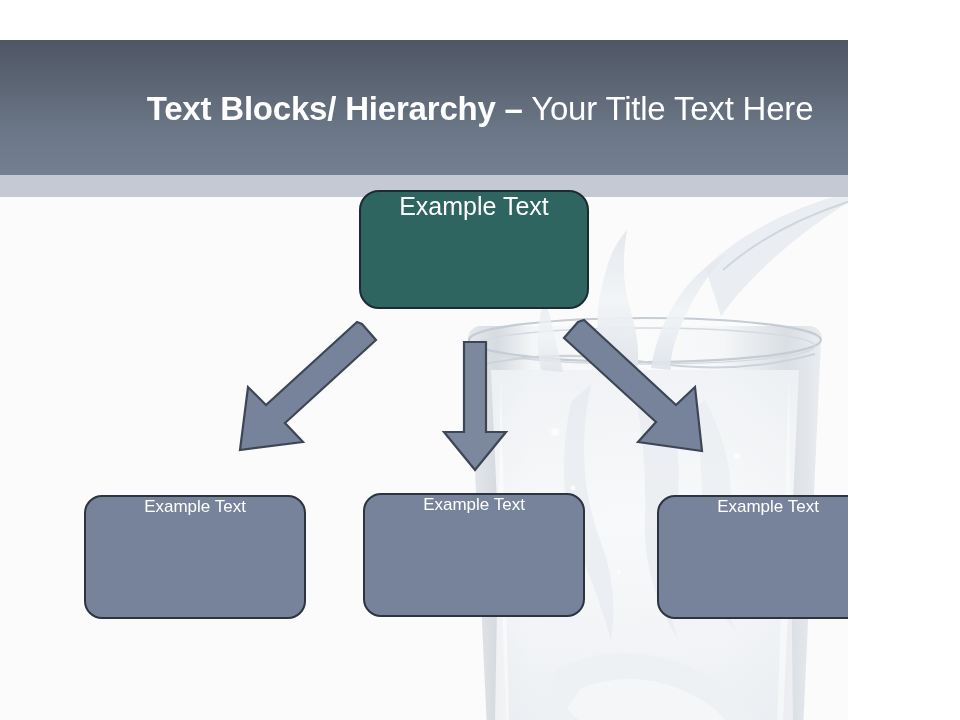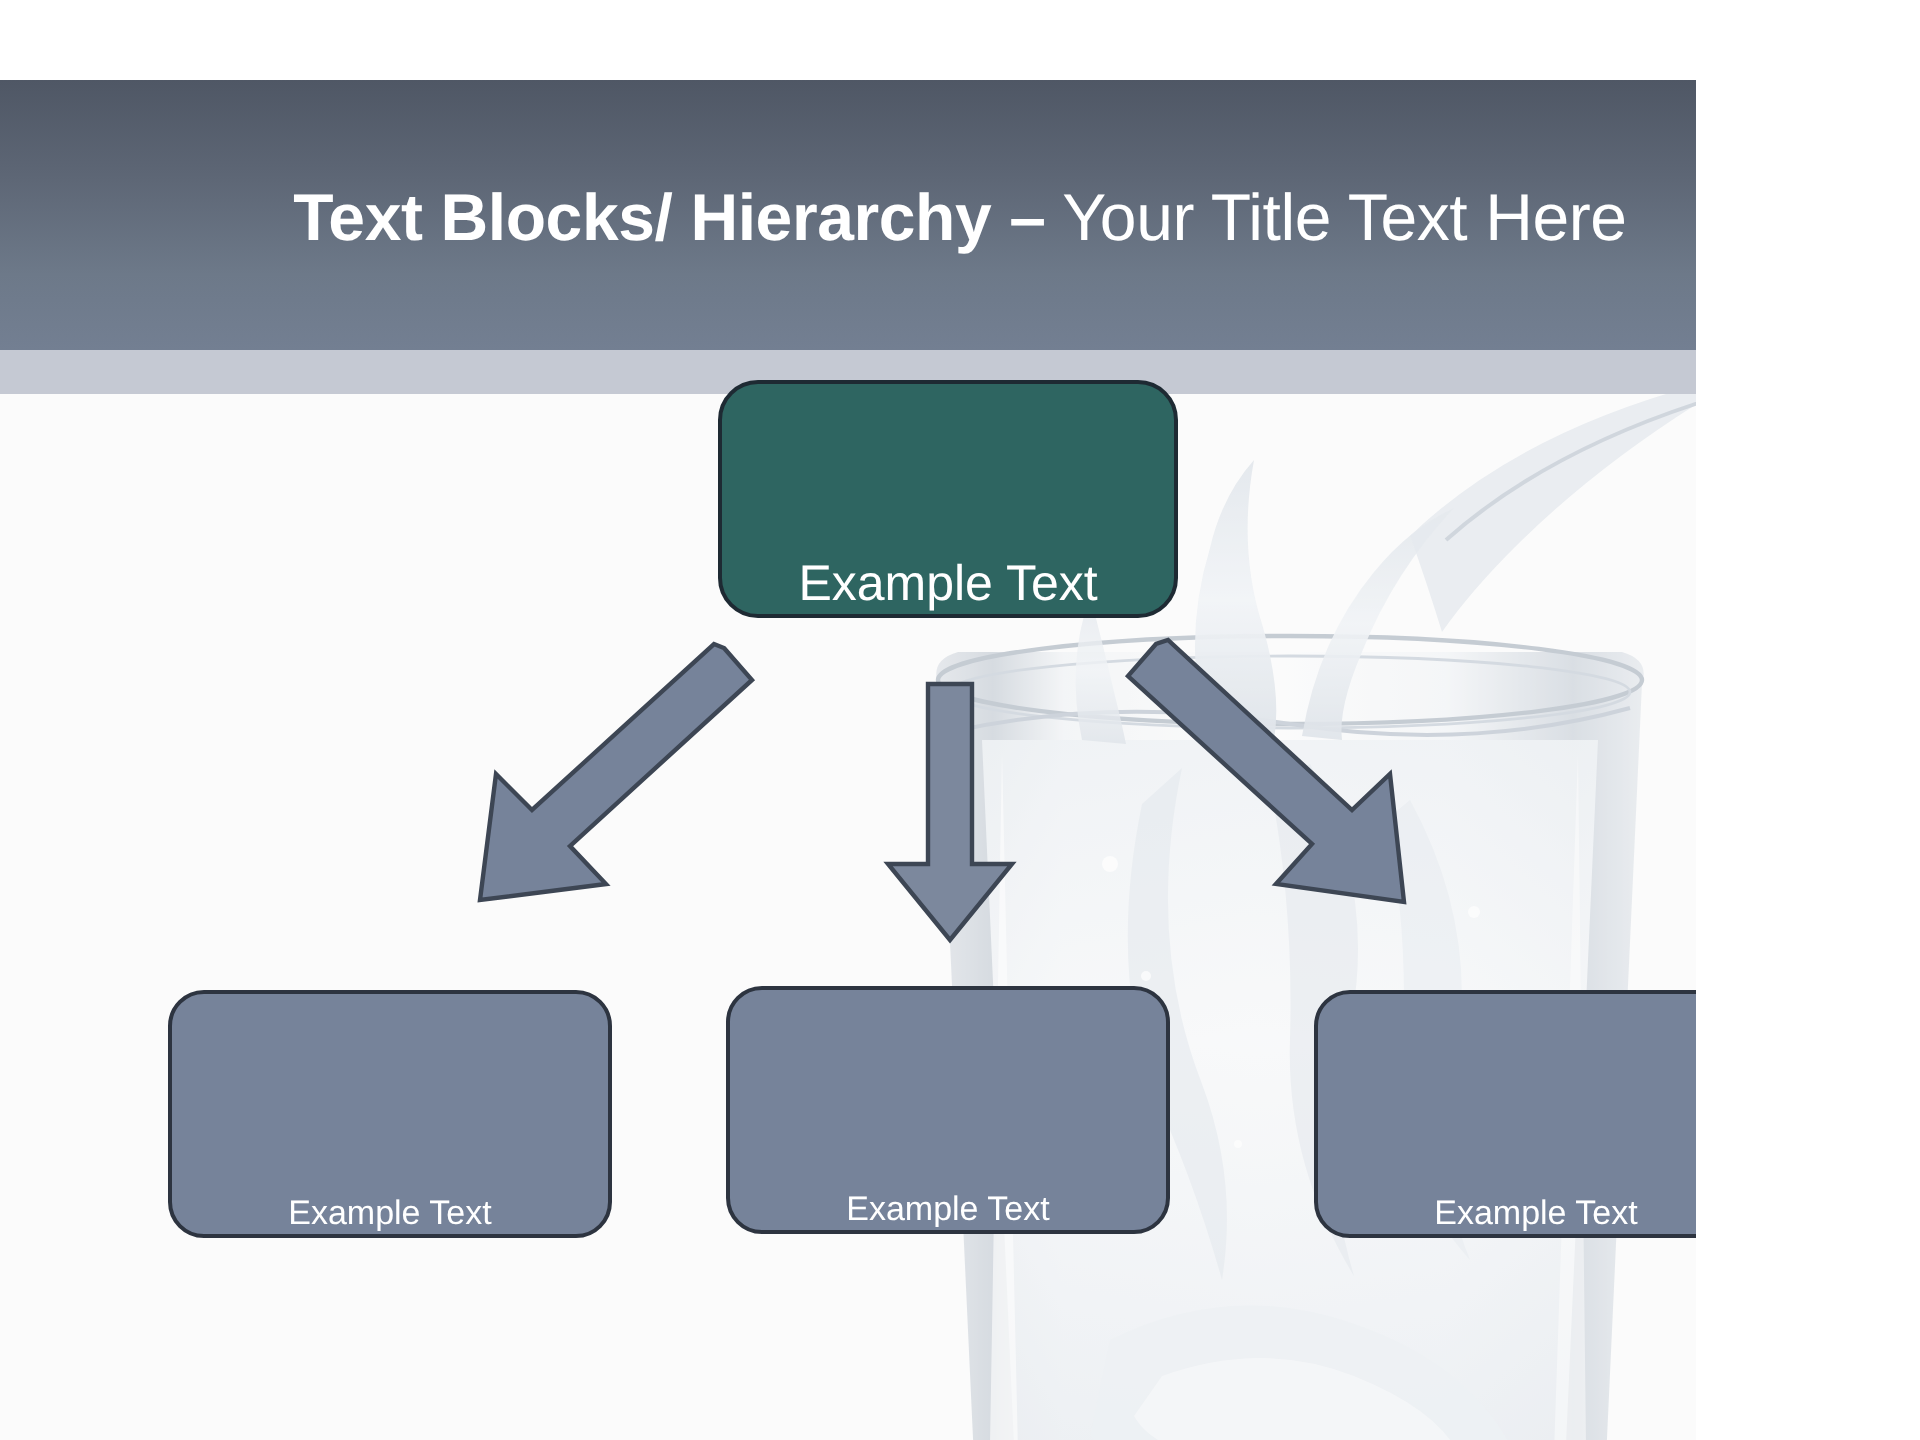--- a/index.html
+++ b/index.html
@@ -69,21 +69,21 @@
     white-space: nowrap;
   }
   .slide-title .t-bold { font-weight: bold; }
   .slide-title .t-light { font-weight: normal; }
 
   
   .node {
     position: absolute;
     box-sizing: border-box;
     display: flex;
-    align-items: flex-end;
+    align-items: flex-start;
     justify-content: center;
     border-radius: 16px;
     color: #ffffff;
     text-align: center;
   }
   .node-top {
     left: 359px;
     top: 150px;
     width: 230px;
     height: 119px;

